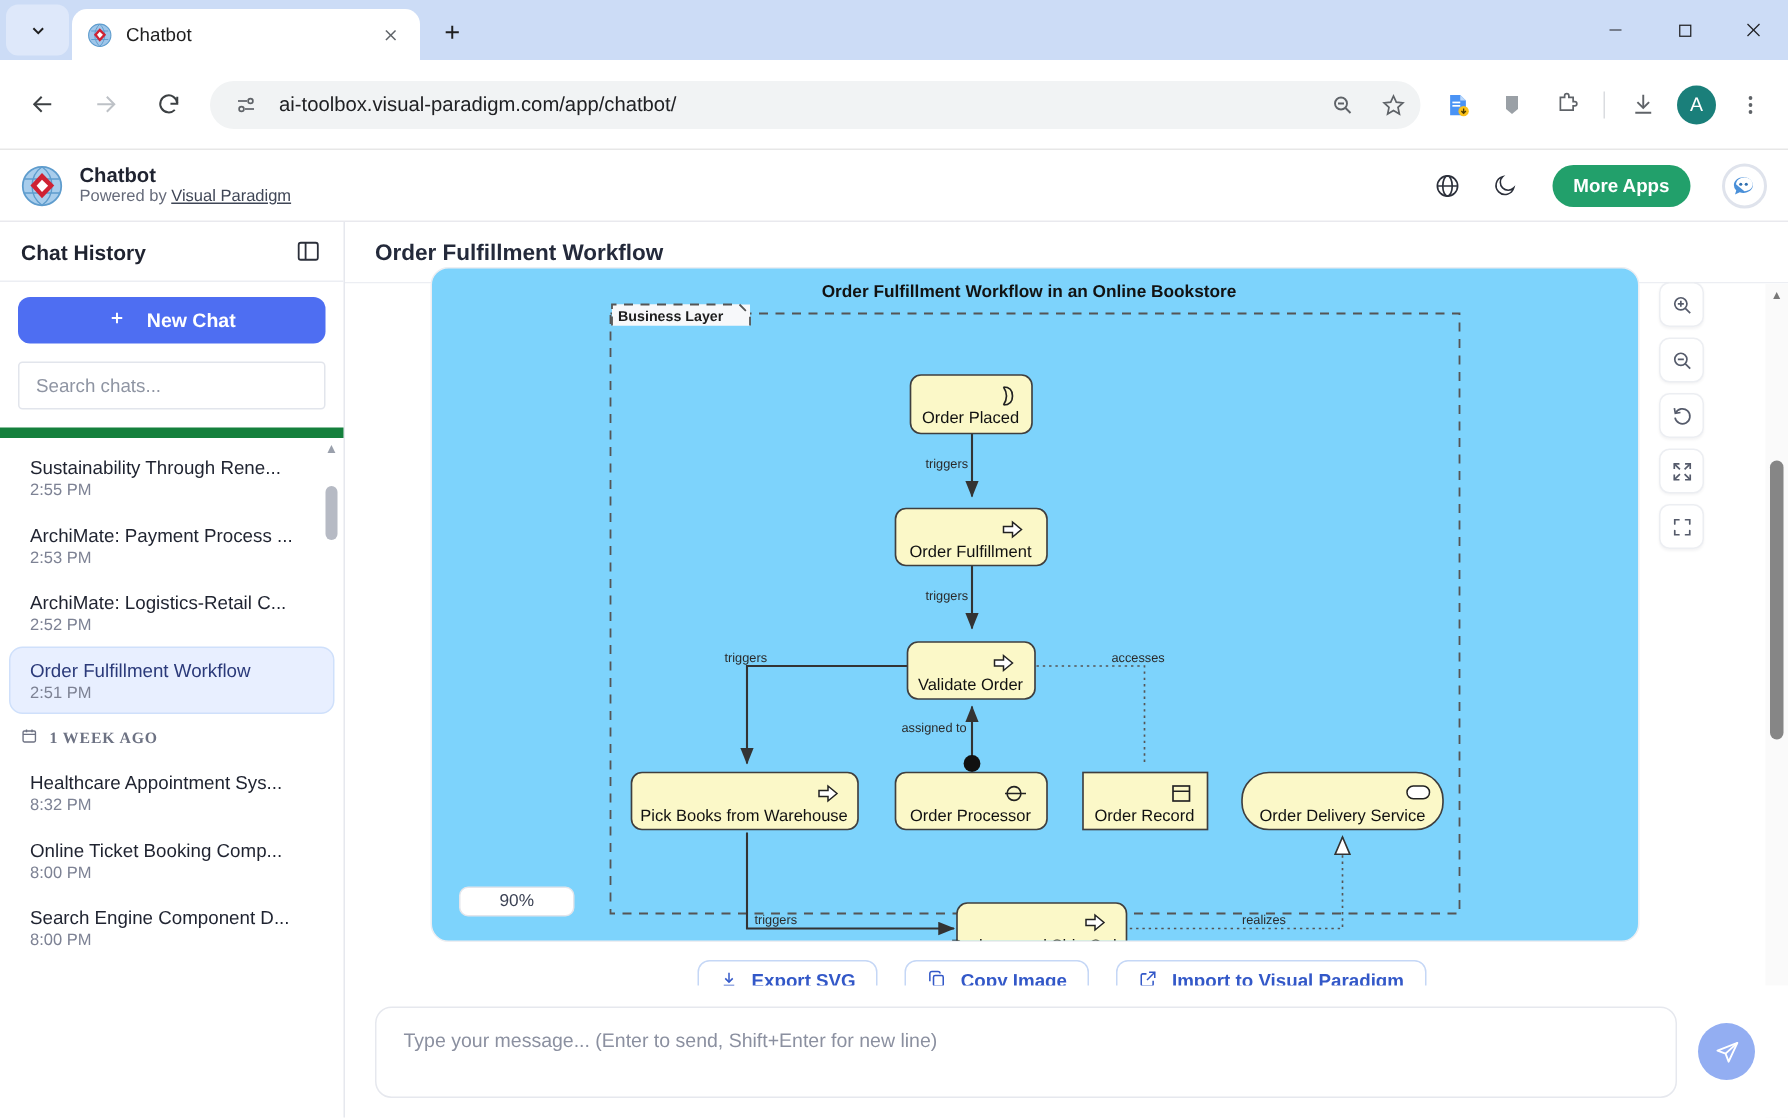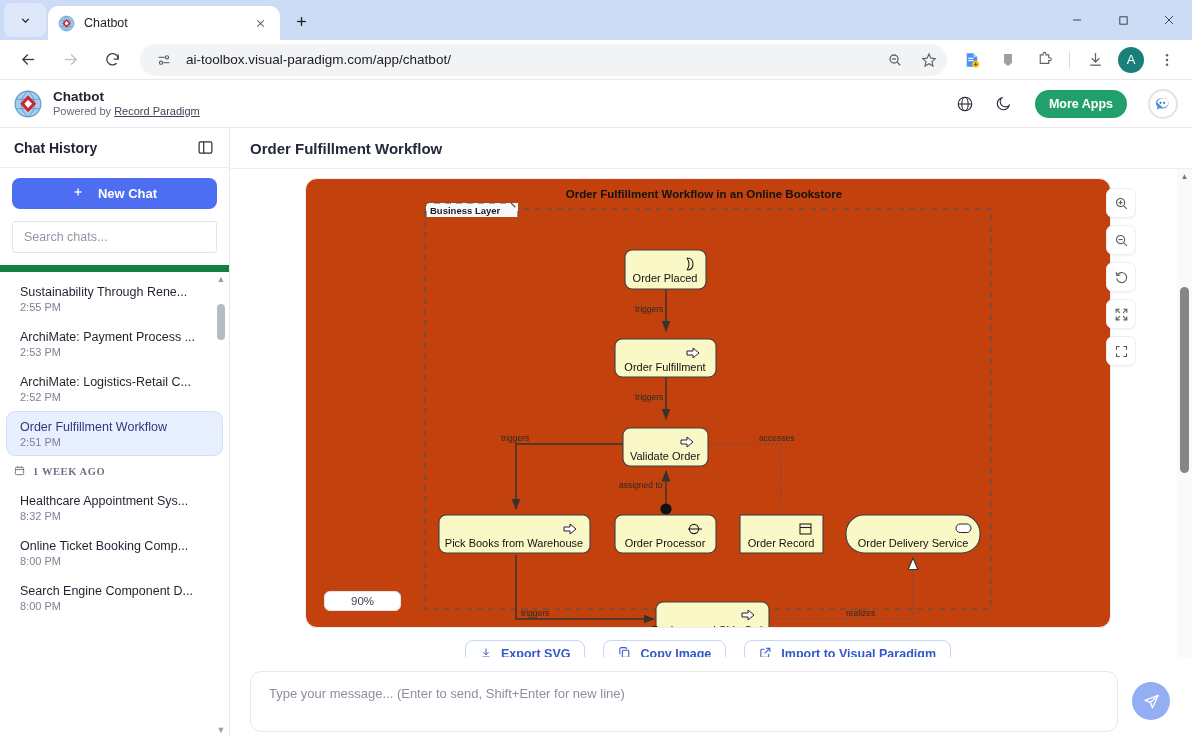--- a/index.html
+++ b/index.html
@@ -26,21 +26,21 @@
   .tab-favicon { width:17px; height:17px; flex:0 0 auto; position:relative; }
   .tab-title { font-size:12.5px; color:#1f1f1f; flex:1; white-space:nowrap; overflow:hidden; }
   .tab-close { width:20px; height:20px; display:flex; align-items:center; justify-content:center;
                color:#5f6368; font-size:14px; border-radius:50%; }
   .tab-new { width:30px; height:30px; margin:0 0 4px 6px; display:flex; align-items:center;
              justify-content:center; color:#1f1f1f; font-size:19px; border-radius:50%; }
   .win-controls { position:absolute; right:0; top:0; height:40px; display:flex; align-items:center; }
   .win-btn { width:46px; height:40px; display:flex; align-items:center; justify-content:center; color:#202124; }
 
   .toolbar {
-    height:40px; background:#ffffff; display:flex; align-items:center; padding:0 8px; gap:2px;
+    height:60px; background:#ffffff; display:flex; align-items:center; padding:0 8px; gap:2px;
     border-bottom:1px solid #e7e7e7;
   }
   .nav-btn { width:32px; height:32px; border-radius:50%; display:flex; align-items:center;
              justify-content:center; color:#3c4043; margin:0 4px; }
   .nav-btn.disabled { color:#bdc1c6; }
   .omnibox {
     flex:1; height:32px; background:#f1f3f4; border-radius:16px; display:flex; align-items:center;
     padding:0 6px 0 12px; margin:0 6px; gap:10px;
   }
   .omni-url { flex:1; font-size:13.5px; color:#202124; white-space:nowrap; overflow:hidden; }
@@ -107,22 +107,22 @@
   .sb-arrow { position:absolute; left:1px; width:10px; height:10px; color:#9aa0ac; font-size:9px;
               display:flex; align-items:center; justify-content:center; }
   .sb-thumb { position:absolute; left:2px; width:8px; border-radius:4px; background:#b6bac4; }
 
   
   .content { flex:1; display:flex; flex-direction:column; background:#fff; position:relative; }
   .content-head { height:41px; display:flex; align-items:center; padding:0 20px; border-bottom:1px solid #eceef3; }
   .content-title { font-size:15px; font-weight:bold; color:#242a3b; }
   .canvas-wrap { flex:1; position:relative; overflow:hidden; background:#fff; padding:6px 22px 0 14px; }
   .diagram-card {
-    position:absolute; left:305px; top:178px; width:806px; height:450px;
-    background:#c2410c; border:1px solid #edeef2; border-radius:12px; overflow:hidden;text-decoration:underline;
+    position:absolute; left:287px; top:178px; width:806px; height:450px;
+    background:#7dd3fc; border:1px solid #edeef2; border-radius:12px; overflow:hidden;text-decoration:underline;
   }
   .zoom-badge {
     position:absolute; left:18px; bottom:16px; background:#fff; border:1px solid #e3e5eb;
     border-radius:6px; font-size:11.5px; color:#3c4254; padding:3px 26px; z-index:6;
   }
   .diag-svg { position:absolute; left:0; top:0; }
 
   .toolcol { position:absolute; right:56px; top:188px; display:flex; flex-direction:column; gap:7px; z-index:7; }
   .tool-btn {
     width:30px; height:30px; background:#fff; border:1px solid #eceef2; border-radius:7px;
@@ -296,21 +296,21 @@
   <span class="vp-logo">
     <svg width="28" height="28" viewBox="0 0 24 24">
       <circle cx="12" cy="12" r="11" fill="#a8cdec" stroke="#5e9ccd" stroke-width="1"></circle>
       <path d="M2 8 h20 M2 16 h20 M12 1 a13.5 13.5 0 0 1 0 22 a13.5 13.5 0 0 1 0 -22" stroke="#5e9ccd" fill="none" stroke-width=".8"></path>
       <path d="M12 4.6 L19 11.7 L12 19 L5.4 11.7 Z" fill="#cf2233"></path>
       <path d="M12 8.4 L15.5 11.8 L12 15.4 L8.9 11.8 Z" fill="#fff"></path>
     </svg>
   </span>
   <div class="app-titles">
     <span class="app-title">Chatbot</span>
-    <span class="app-sub"><span>Powered by </span><a href="#">Record Paradigm</a></span>
+    <span class="app-sub"><span>Powered by </span><a href="#">Visual Paradigm</a></span>
   </div>
   <div class="header-spacer"></div>
   <div class="hdr-icon">
     <svg width="18" height="18" viewBox="0 0 24 24" fill="none" stroke="currentColor" stroke-width="1.5">
         <circle cx="12" cy="12" r="9"></circle>
         <line x1="3" y1="12" x2="21" y2="12"></line>
         <ellipse cx="12" cy="12" rx="4.2" ry="9"></ellipse>
       </svg>
   </div>
   <div class="hdr-icon">

